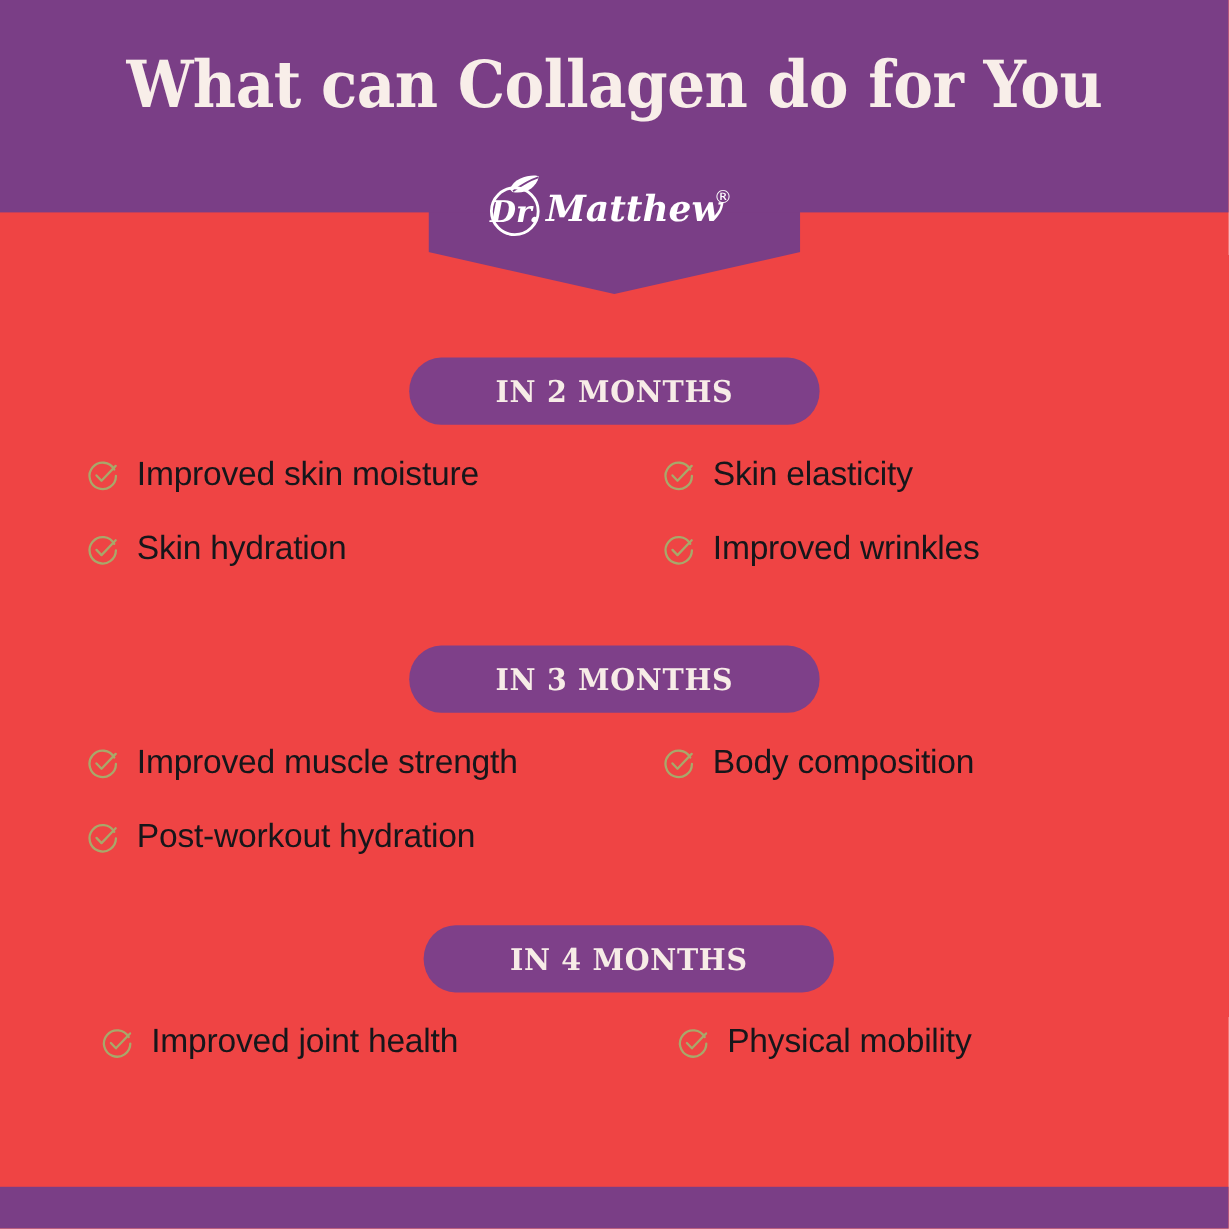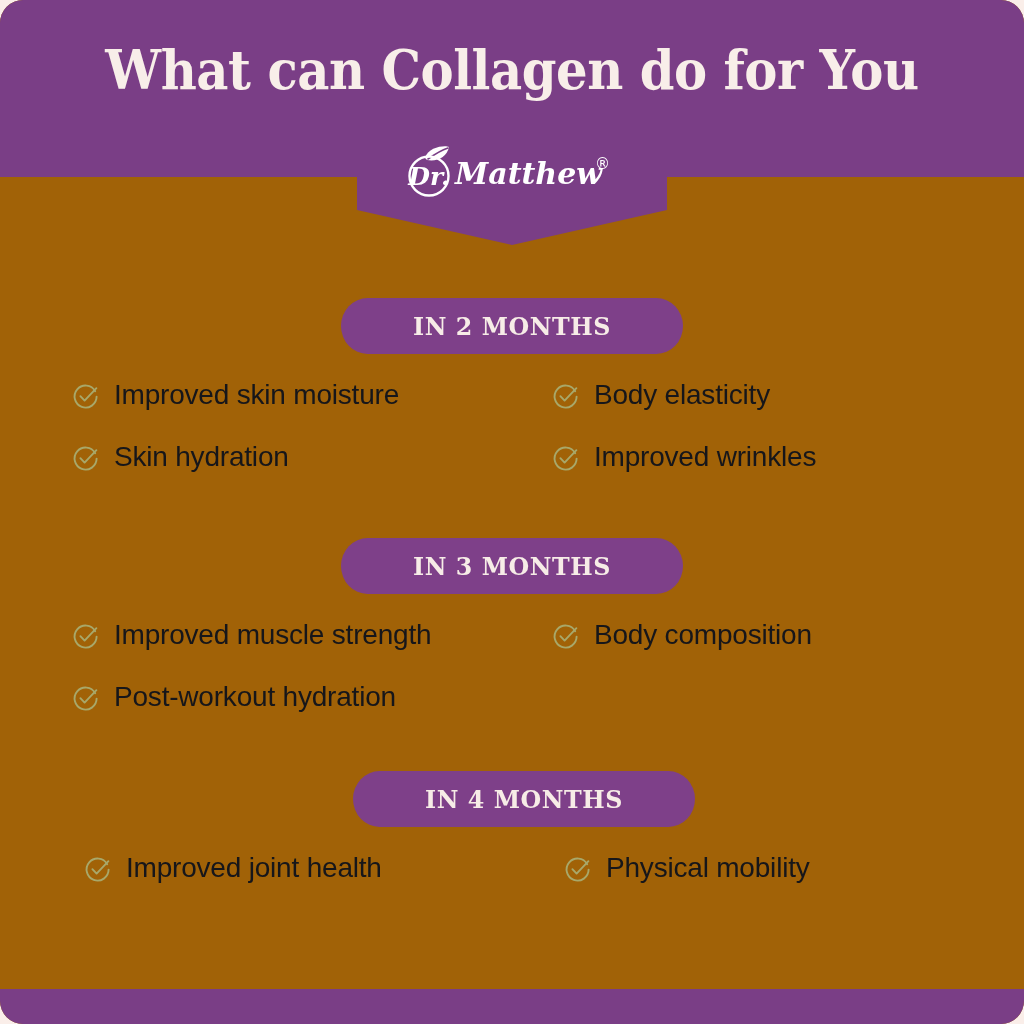--- a/index.html
+++ b/index.html
@@ -12,23 +12,22 @@
     background: #faeee9;
     font-family: "Liberation Sans", sans-serif;
     overflow: hidden;
     position: relative;
   }
 
   #poster {
     position: relative;
     width: 1024px;
     height: 1024px;
-    background: #a16207;
+    background: #ef4444;
     overflow: hidden;
-    border-radius: 23px;
   }
 
   
   .header-band {
     position: absolute;
     left: 0;
     top: 0;
     width: 1024px;
     height: 177px;
     background: #7a3e86;
@@ -200,21 +199,21 @@
           </span>
           <span class="item-text">Improved skin moisture</span>
         </div>
         <div class="cell cell-right">
           <span class="check-icon">
             <svg width="28" height="28" viewBox="0 0 28 28">
               <path d="M23.2 9.2 A11 11 0 1 0 24.6 14.6" stroke="#a8a86a" stroke-width="1.9" fill="none" stroke-linecap="round"></path>
               <path d="M8.4 14.2 L12.6 18.6 L24.4 6.2" stroke="#a8a86a" stroke-width="1.9" fill="none" stroke-linecap="round" stroke-linejoin="round"></path>
             </svg>
           </span>
-          <span class="item-text">Body elasticity</span>
+          <span class="item-text">Skin elasticity</span>
         </div>
       </div>
 
       <div class="row">
         <div class="cell cell-left">
           <span class="check-icon">
             <svg width="28" height="28" viewBox="0 0 28 28">
               <path d="M23.2 9.2 A11 11 0 1 0 24.6 14.6" stroke="#a8a86a" stroke-width="1.9" fill="none" stroke-linecap="round"></path>
               <path d="M8.4 14.2 L12.6 18.6 L24.4 6.2" stroke="#a8a86a" stroke-width="1.9" fill="none" stroke-linecap="round" stroke-linejoin="round"></path>
             </svg>

